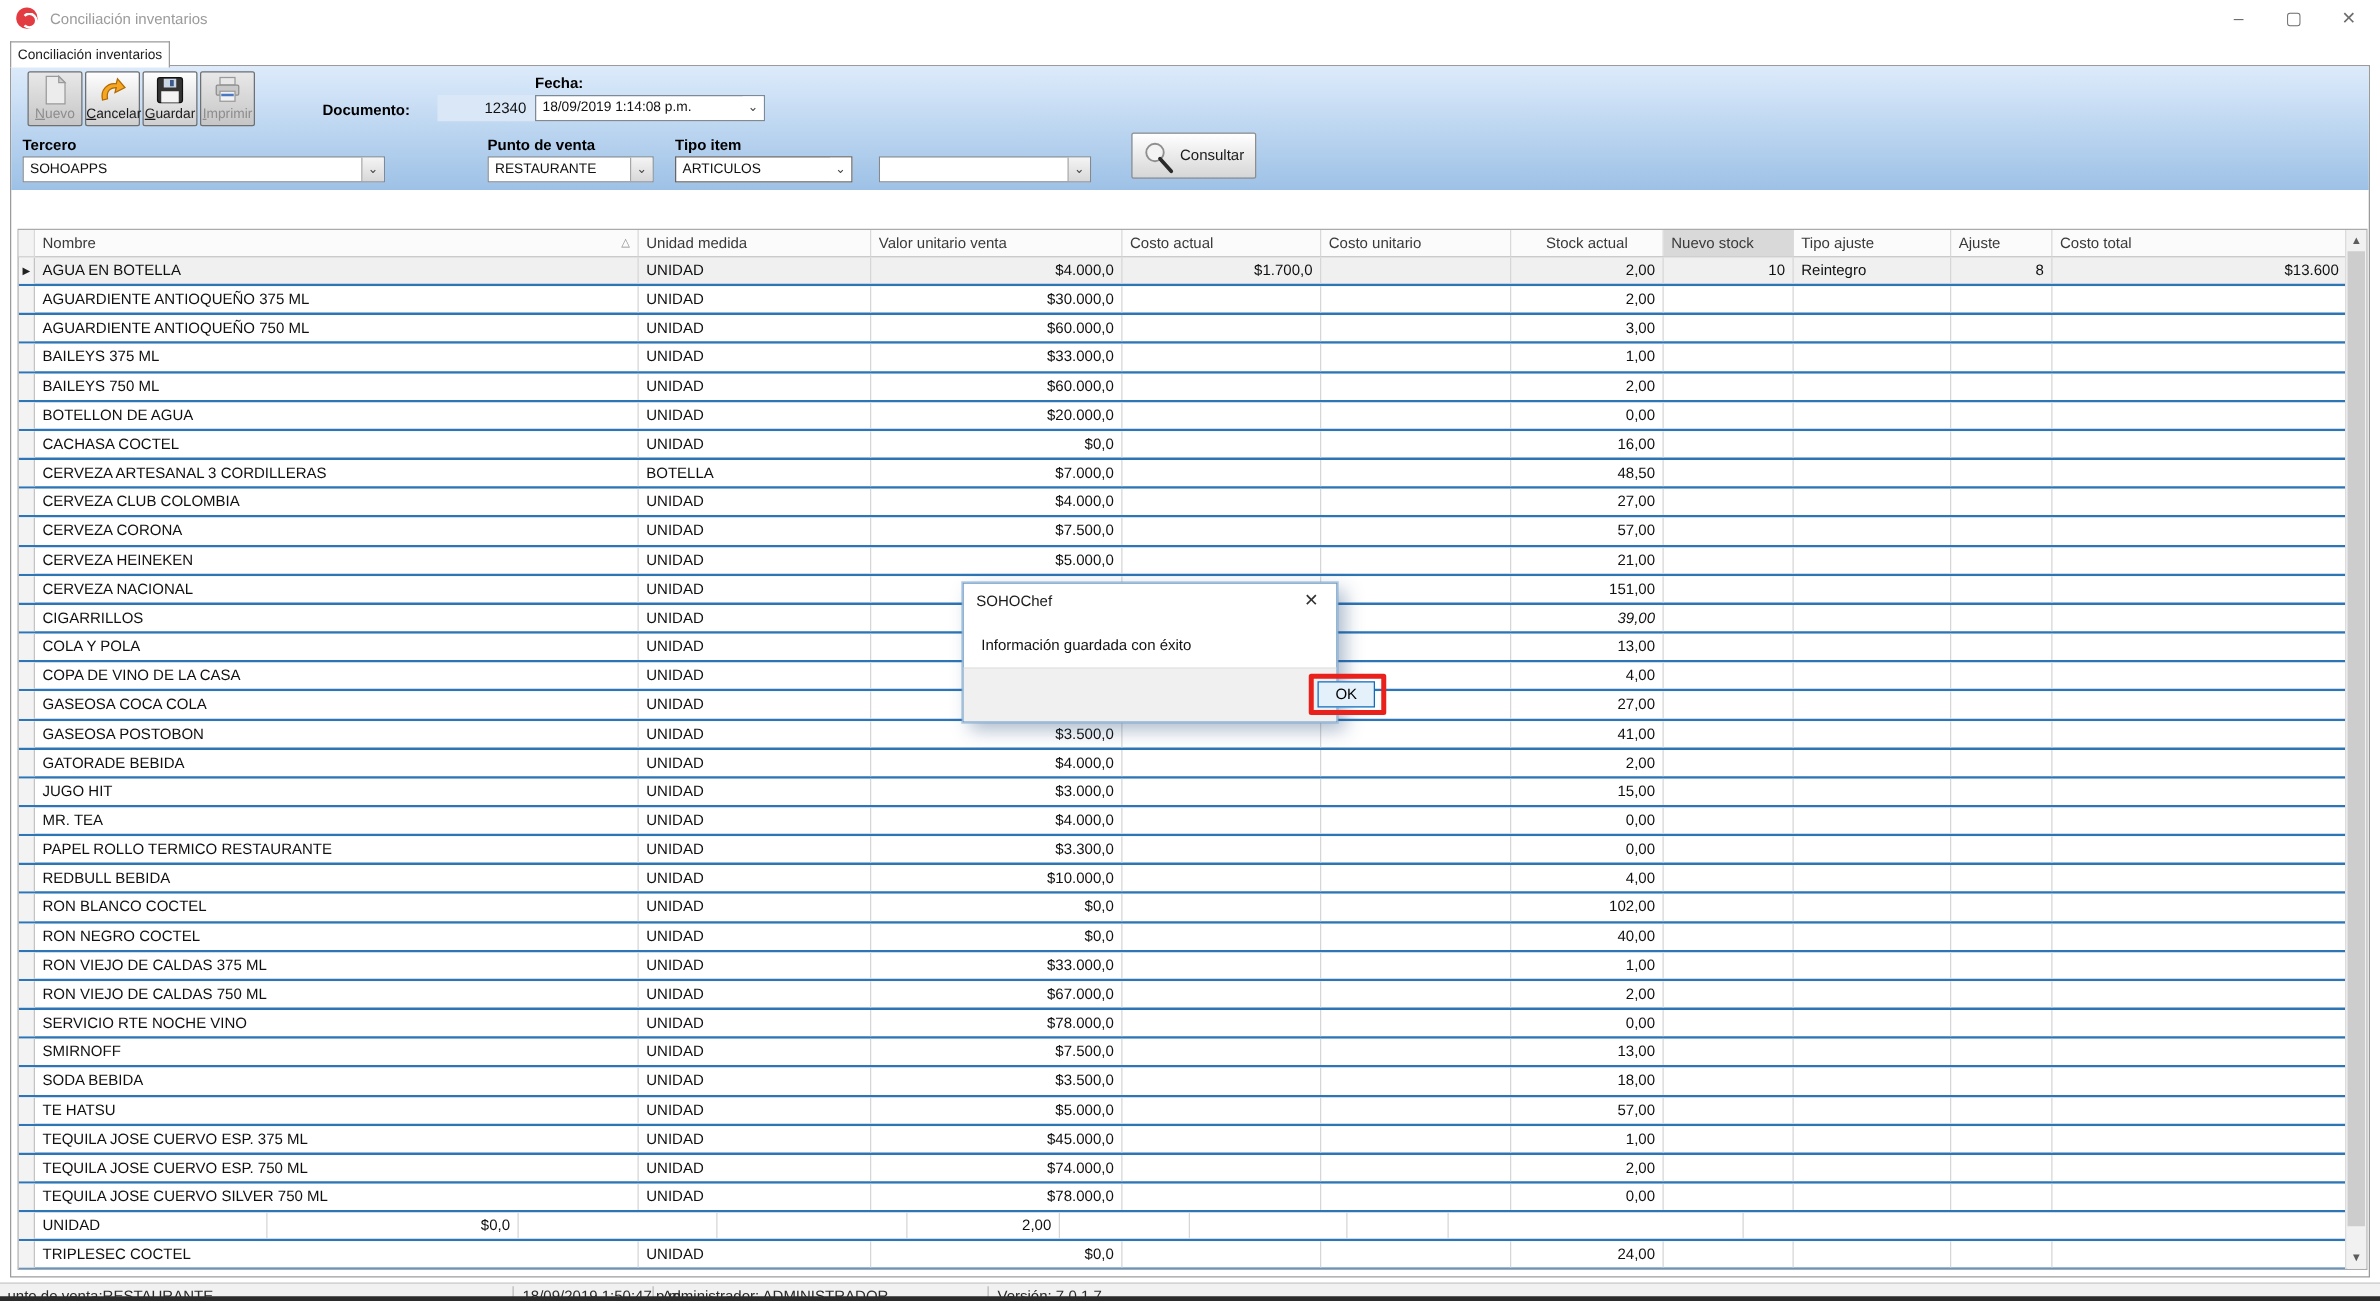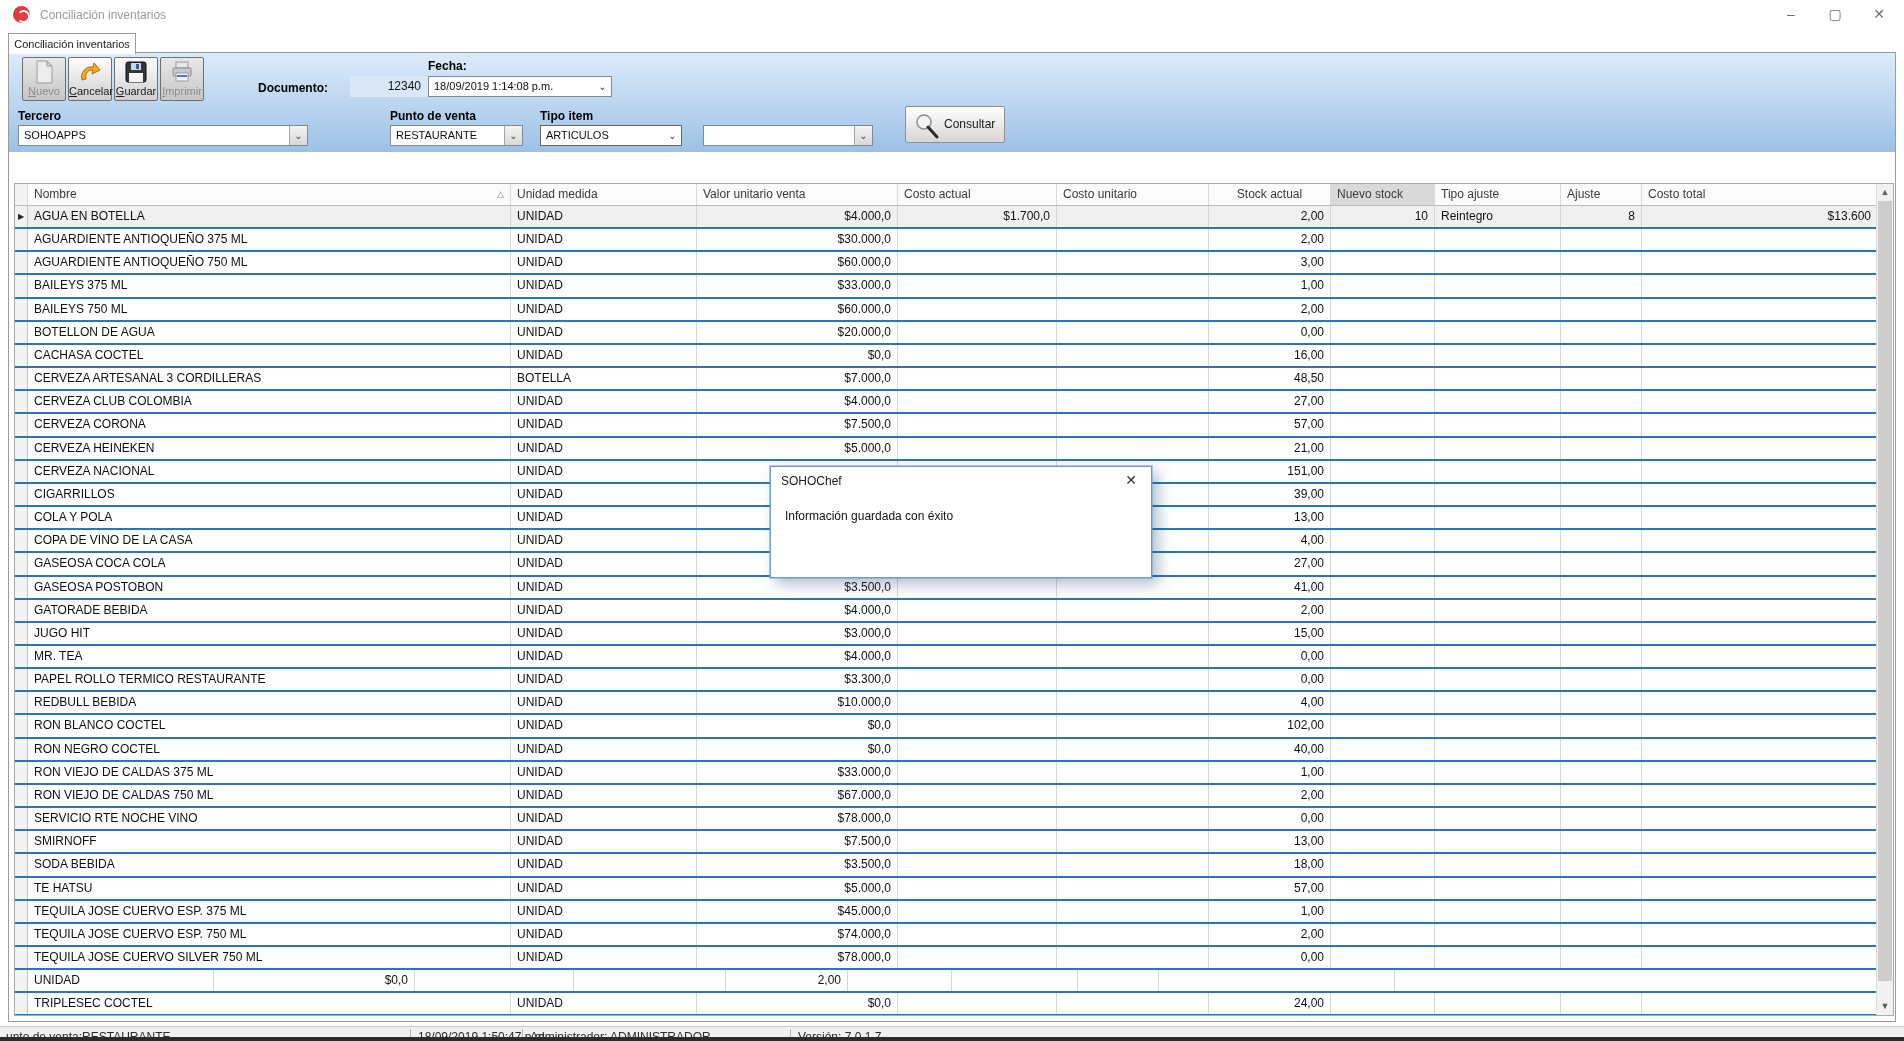--- a/index.html
+++ b/index.html
@@ -66,21 +66,21 @@
   .vscroll{position:absolute;right:0;top:0;width:17px;height:831px;background:#f1f1f1;border-left:1px solid #dcdcdc;box-sizing:border-box;}
   .varrow{position:absolute;left:0;width:16px;height:17px;text-align:center;font-size:9px;color:#5c5c5c;line-height:17px;}
   .vthumb{position:absolute;left:1px;top:17px;width:14px;height:780px;background:#cdcdcd;}
   
   .statusbar{position:absolute;left:0px;top:1026px;width:1904px;height:22px;background:#f1f1f1;
         border-top:1px solid #c9c9c9;}
   .sseg{position:absolute;top:3px;font-size:12px;color:#2a2a2a;white-space:nowrap;}
   .ssep{position:absolute;top:2px;width:1px;height:18px;background:#b9b9b9;}
   .taskedge{position:absolute;left:0;bottom:0;width:1904px;height:4px;background:#2b2b2b;z-index:6;}
   
-  .dialog{position:absolute;left:770px;top:466px;width:382px;height:112px;background:#fff;
+  .dialog{position:absolute;left:770px;top:466px;width:300px;height:112px;background:#fff;
         border:1px solid #6f9bc4;box-shadow:0 0 0 1px rgba(120,165,210,.55),6px 6px 14px rgba(20,60,110,.35);
         z-index:5;box-sizing:border-box;}
   .dlg-title{position:absolute;left:10px;top:7px;font-size:12px;color:#1a1a1a;}
   .dlg-close{position:absolute;right:14px;top:5px;font-size:14px;color:#333;}
   .dlg-msg{position:absolute;left:14px;top:42px;font-size:12px;color:#111;}
   .dlg-footer{position:absolute;left:0;right:0;bottom:0;height:42px;background:#f0f0f0;border-top:1px solid #e2e2e2;}
   .dlg-ok{position:absolute;left:283px;top:10px;width:46px;height:21px;box-sizing:border-box;
         background:#e4f0fa;border:1px solid #0f6cbd;font-size:12px;color:#000;text-align:center;line-height:19px;}
   .annot{position:absolute;left:276px;top:4px;width:62px;height:33px;box-sizing:border-box;
         border:4px solid #e8211d;border-radius:2px;z-index:7;}
@@ -357,21 +357,21 @@
           <div class="gcell r" style="width: 81px;"></div>
           <div class="gcell r" style="width: 236px;"></div>
         </div>
         <div class="grow">
           <div class="indcell"></div>
           <div class="gcell" style="width: 483px;">CIGARRILLOS</div>
           <div class="gcell" style="width: 186px;">UNIDAD</div>
           <div class="gcell r" style="width: 201px;"></div>
           <div class="gcell r" style="width: 159px;"></div>
           <div class="gcell r" style="width: 152px;"></div>
-          <div class="gcell r" style="width: 122px;">39,00</div>
+          <div class="gcell r" style="width: 122px; font-style: italic;">39,00</div>
           <div class="gcell r" style="width: 104px;"></div>
           <div class="gcell" style="width: 126px;"></div>
           <div class="gcell r" style="width: 81px;"></div>
           <div class="gcell r" style="width: 236px;"></div>
         </div>
         <div class="grow">
           <div class="indcell"></div>
           <div class="gcell" style="width: 483px;">COLA Y POLA</div>
           <div class="gcell" style="width: 186px;">UNIDAD</div>
           <div class="gcell r" style="width: 201px;"></div>
@@ -671,15 +671,19 @@
     <div class="sseg" style="left:530px;">Administrador: ADMINISTRADOR</div>
     <div class="ssep" style="left:790px;"></div>
     <div class="sseg" style="left:798px;">Versión: 7.0.1.7</div>
   </div>
   <div class="taskedge"></div>
 
   <div class="dialog">
     <div class="dlg-title">SOHOChef</div>
     <div class="dlg-close">✕</div>
     <div class="dlg-msg">Información guardada con éxito</div>
+    <div class="dlg-footer">
+      <div class="dlg-ok">OK</div>
+      <div class="annot"></div>
+    </div>
   </div>
 
 </div>
 
 </body></html>

